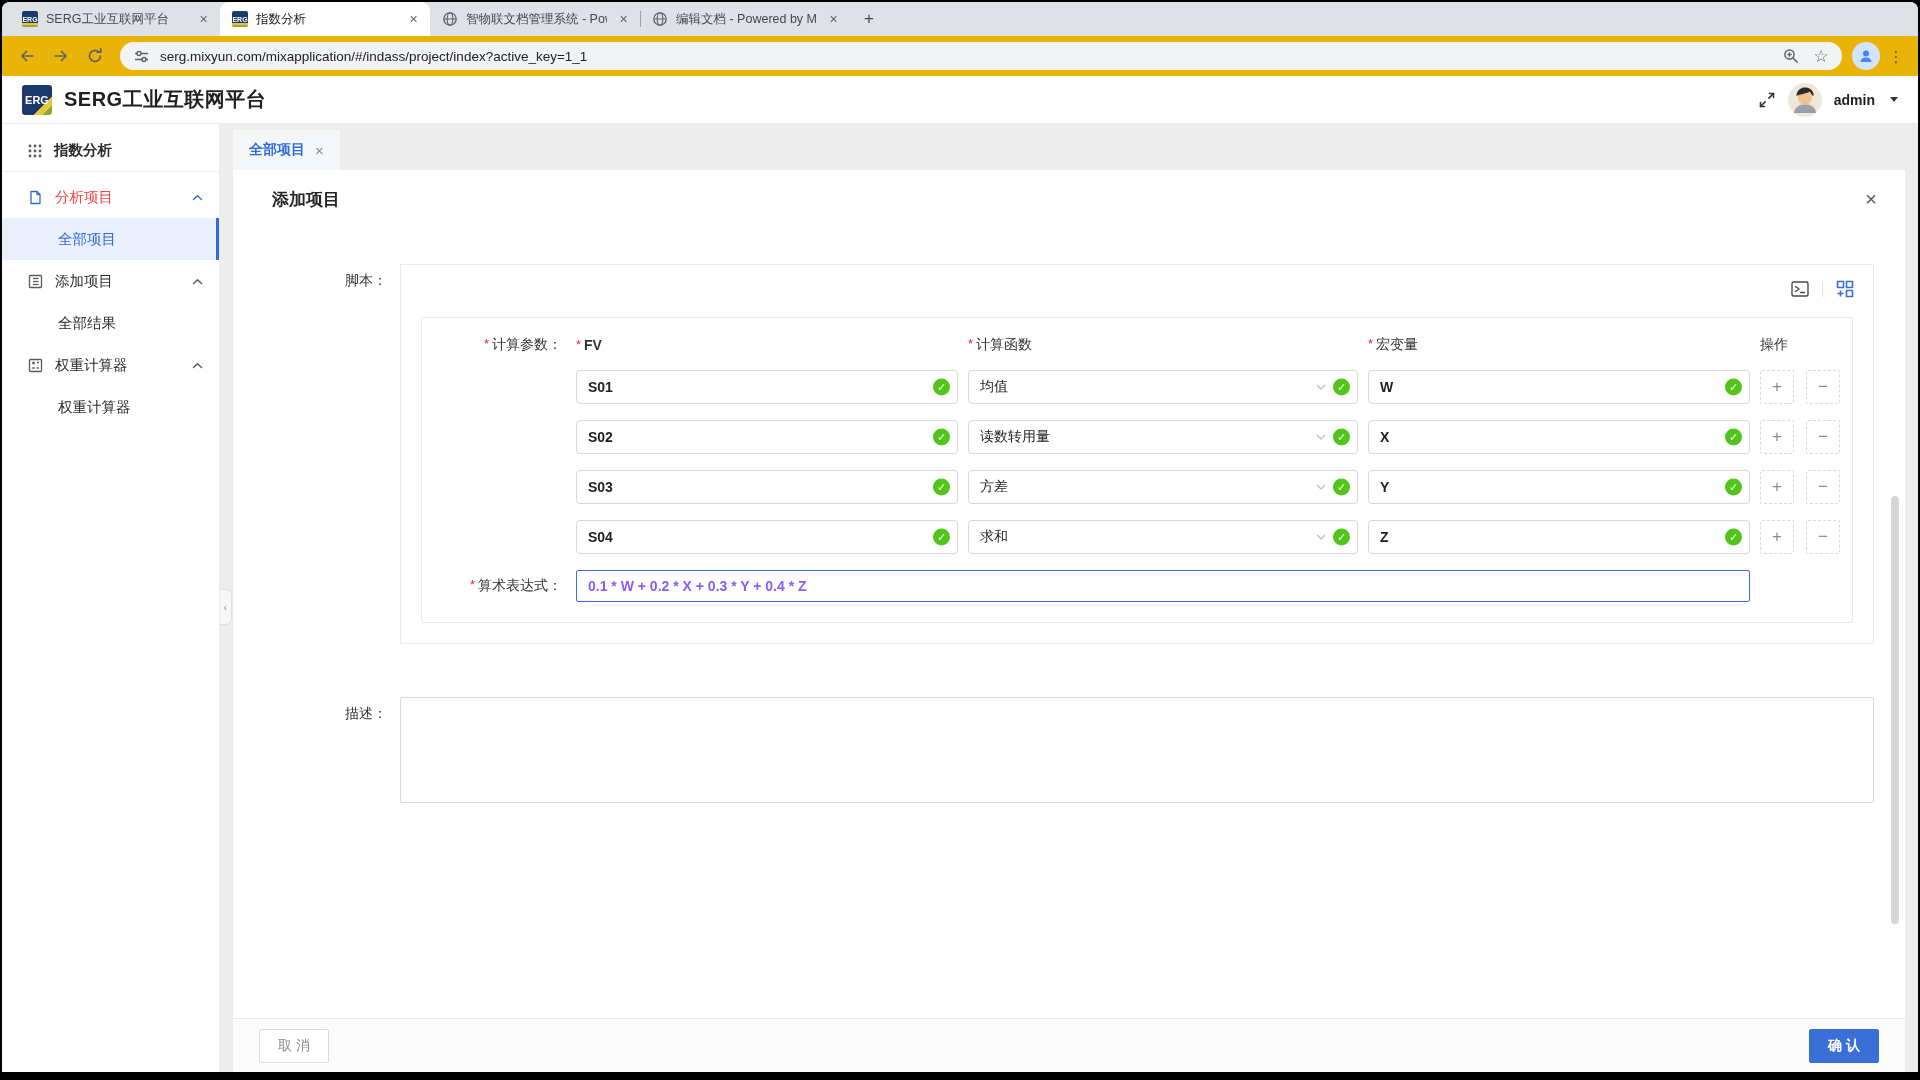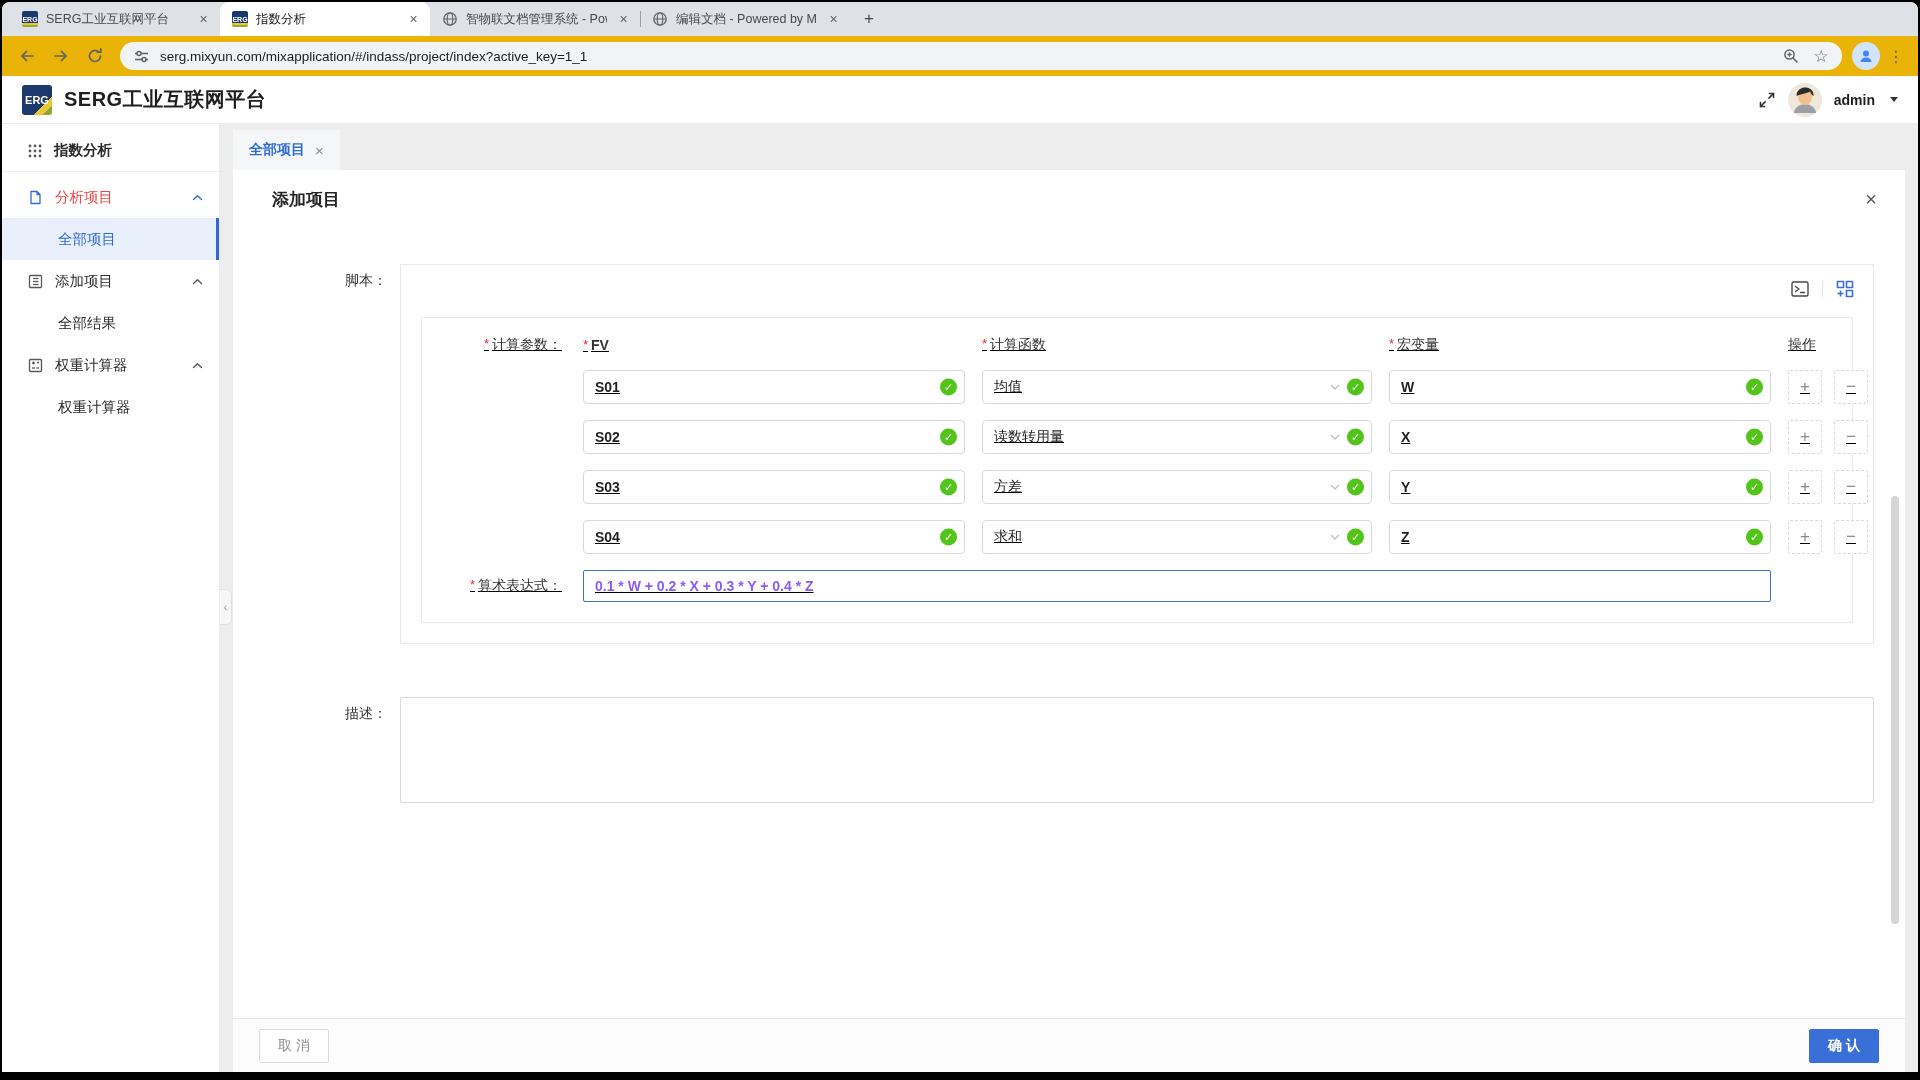--- a/index.html
+++ b/index.html
@@ -85,21 +85,21 @@
   .empty-text { font-size:14px; color:#c0c4cc; }
 
   
   .form-row { display:flex; margin-top:28px; }
   .form-label { width:167px; flex:none; text-align:right; padding-right:13px; font-size:14px; color:#333;
     padding-top:8px; }
   .script-box { width:1474px; border:1px solid #e9e9e9; background:#fff; }
   .script-toolbar { display:flex; justify-content:flex-end; align-items:center; gap:12px; padding:14px 18px 10px; }
   .tb-divider { width:1px; height:16px; background:#e0e0e0; }
   .fieldset { margin:8px 20px 20px; border:1px solid #e9e9e9; border-radius:2px; padding:18px 16px 20px; }
-  .grid-row { display:grid; grid-template-columns:128px 382px 390px 382px 95px; column-gap:17px; align-items:center;text-decoration:underline; }
+  .grid-row { display:grid; grid-template-columns:128px 382px 390px 382px 95px; column-gap:10px; align-items:center; }
   .grid-row + .grid-row { margin-top:16px; }
   .col-head { font-size:14px; color:#333; }
   .col-head b { font-weight:bold; }
   .req::before { content:"*"; color:#f5222d; margin-right:3px; font-size:13px; vertical-align:top; }
   .cell-label { text-align:right; padding-right:4px; font-size:14px; color:#333; }
   .fld { position:relative; height:34px; }
   .fld input, .fld .sel { width:100%; height:34px; border:1px solid #d9d9d9; border-radius:4px; background:#fff;
     font-size:14px; color:#1f1f1f; padding:0 30px 0 11px; font-family:inherit; display:flex; align-items:center; }
   .fld input.bold, .sel.boldval { font-weight:bold; }
   .fld .sel { padding-right:54px; cursor:pointer;align-items:center; }

